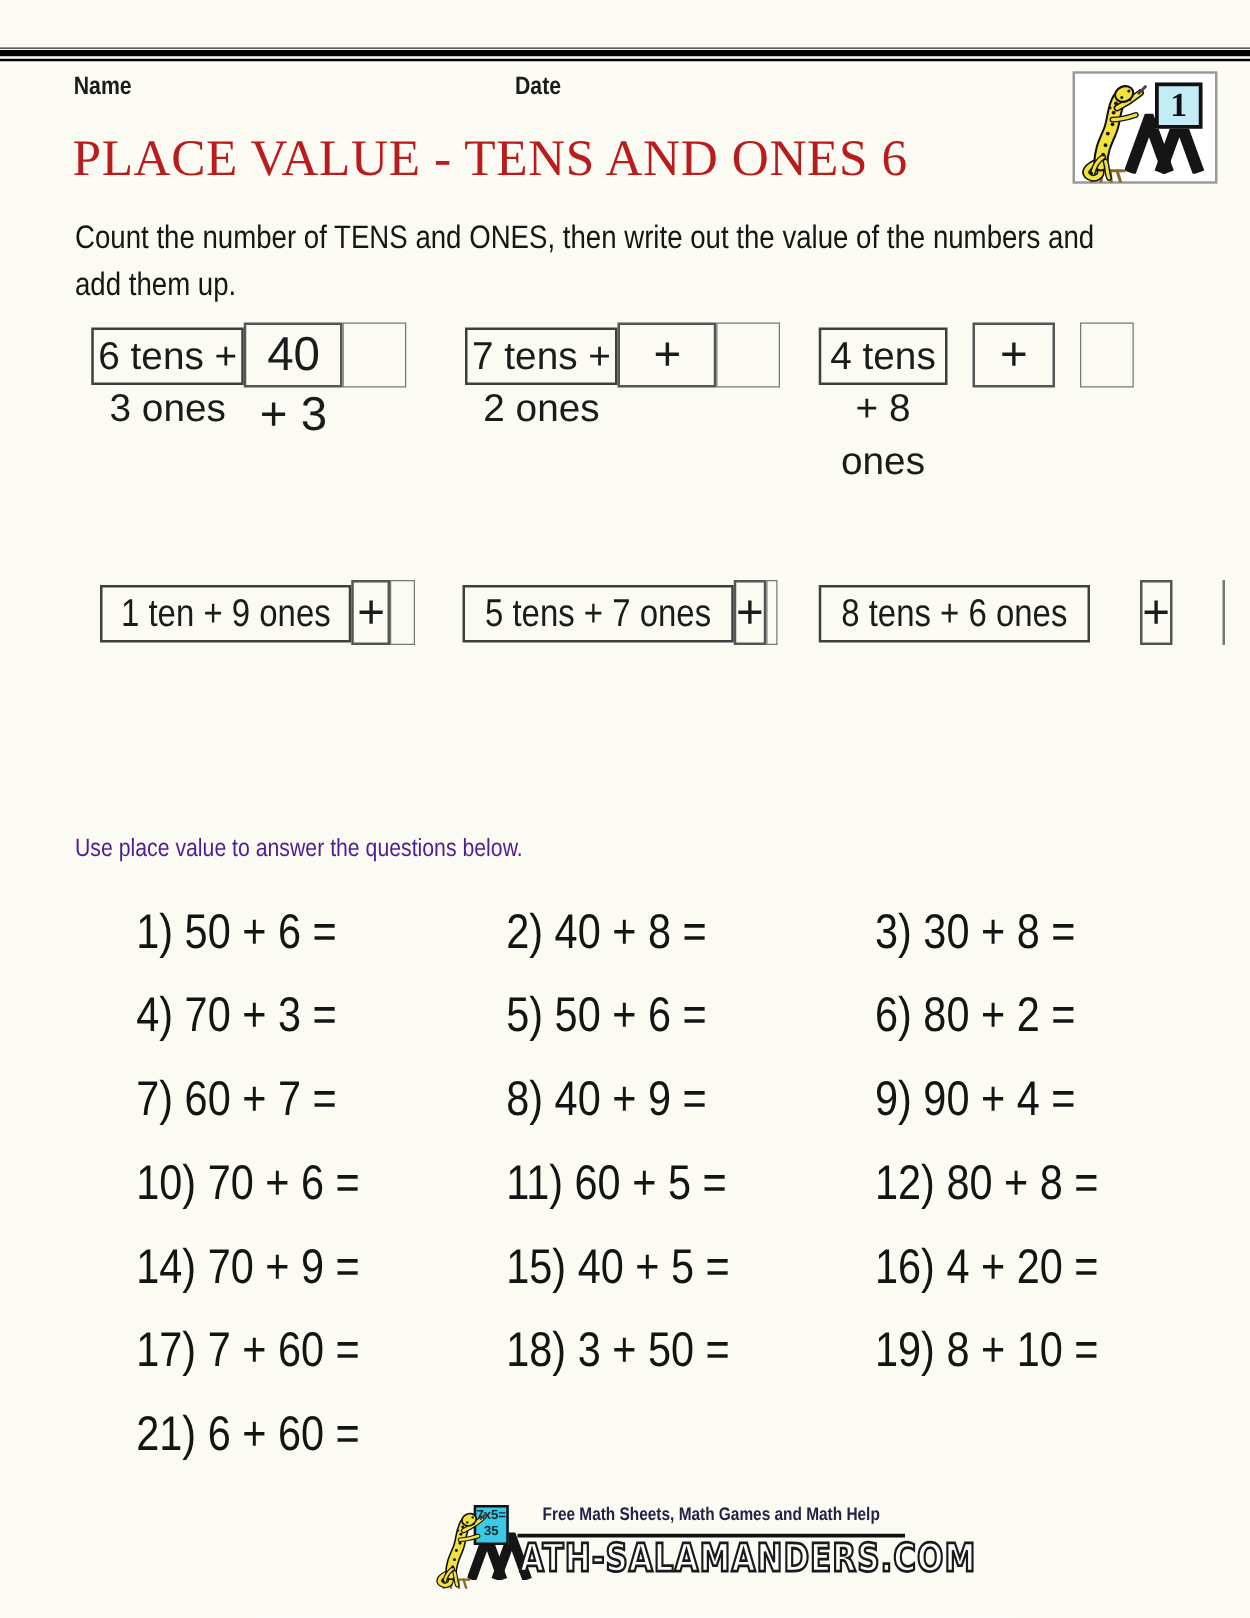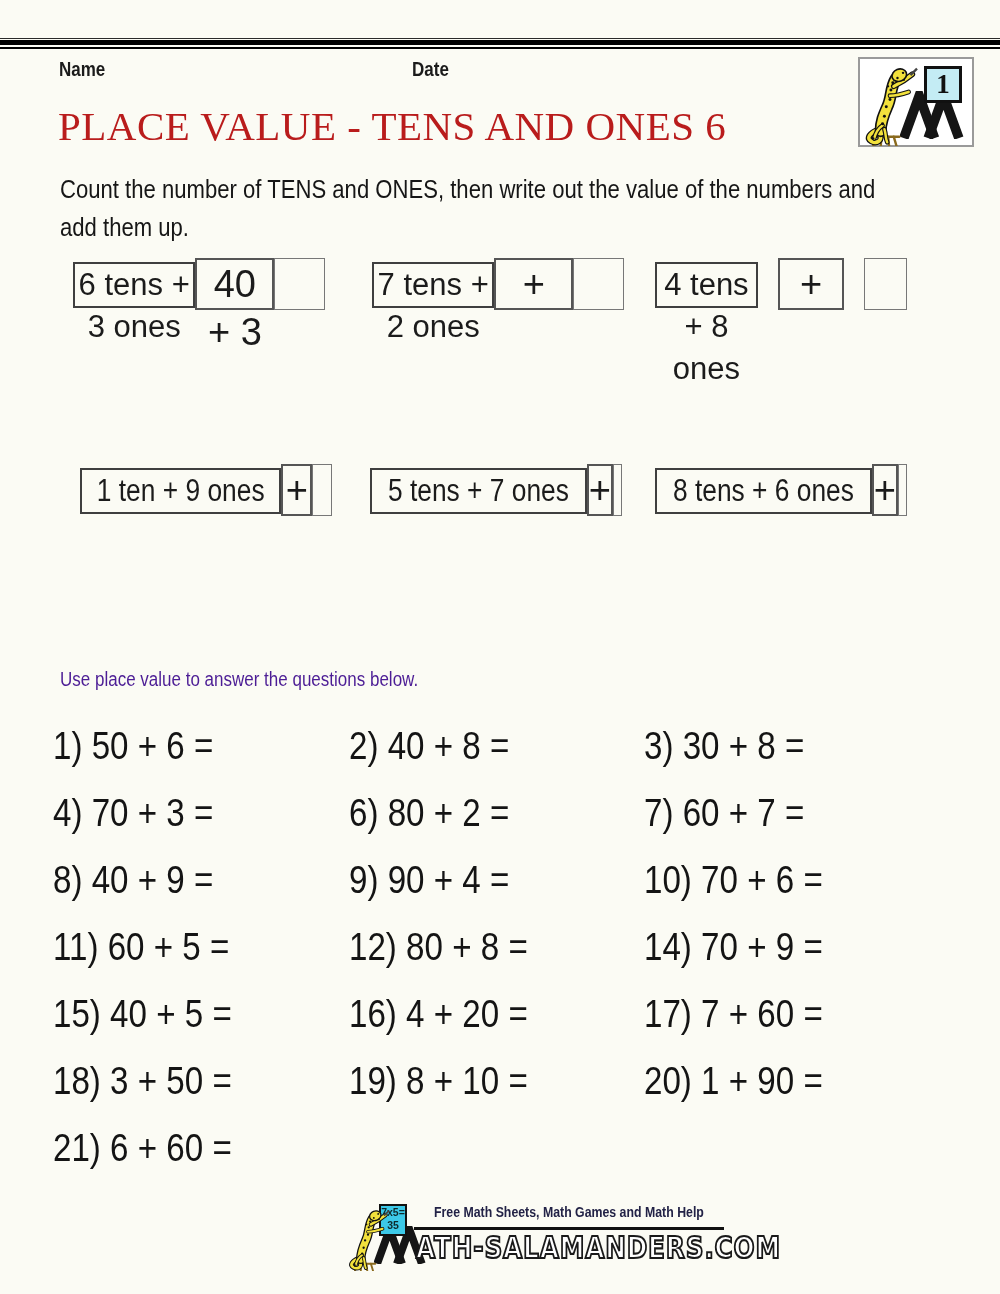--- a/index.html
+++ b/index.html
@@ -28,31 +28,31 @@
               font-size:41px;color:#b91c1c;letter-spacing:.5px;white-space:nowrap;}
 
   .instructions{position:absolute;left:60px;top:170px;font-size:26px;line-height:38px;color:#161616;}
 
   .cards-row{position:absolute;left:0;width:1000px;display:flex;}
   .cards-row.r1{top:260px;padding-left:73px;}
   .cards-row.r2{top:466px;padding-left:80px;}
   .cards-row.r1 .card:nth-child(2){margin-left:47px;}
   .cards-row.r1 .card:nth-child(3){margin-left:31px;gap:20px;}
   .cards-row.r2 .card:nth-child(2){margin-left:38px;}
-  .cards-row.r2 .card:nth-child(3){margin-left:33px;}
+  .cards-row.r2 .card:nth-child(3){margin-left:33px;gap:40px;}
   .card{width:252px;display:flex;flex-direction:row;align-items:center;}
   .box{box-sizing:border-box;background:transparent;text-align:center;}
   .box.top{width:252px;height:46px;border:2px solid #3f3f3f;font-size:31px;line-height:42px;}
   .box.mid{width:161px;height:52px;border:2px solid #555;margin-top:-2px;
            font-size:38px;line-height:48px;}
   .box.bot{width:104px;height:52px;border:1px solid #777;margin-top:-2px;}
 
   .q-heading{position:absolute;left:60px;top:668px;font-size:20px;color:#4c1d95;}
 
-  .q-grid{position:absolute;left:0;top:712px;width:1000px;padding-left:53px;box-sizing:border-box;
+  .q-grid{position:absolute;left:0;top:712px;width:1000px;padding-left:109px;box-sizing:border-box;
           display:grid;grid-template-columns:296px 295px auto;grid-auto-rows:67px;}
   .q{font-size:39px;line-height:67px;color:#141414;white-space:nowrap;}
 
   .footer{position:absolute;left:346px;top:1200px;width:400px;height:92px;}
   .footer .m-svg{position:absolute;left:28px;top:26px;}
   .footer .board{position:absolute;left:33px;top:4px;width:28px;height:32px;background:#3cc9e8;
                  border:2px solid #111;box-sizing:border-box;text-align:center;
                  font-size:10.5px;line-height:13px;font-weight:bold;color:#0e2b2e;}
   .footer .sala-svg{position:absolute;left:0px;top:7px;}
   .tagline{position:absolute;left:88px;top:4px;font-size:14.5px;font-weight:bold;color:#222246;
@@ -210,20 +210,23 @@
   </div>
 
   <div class="q">
     <span class="cx85">3) 30 + 8 =</span>
   </div>
 
   <div class="q">
     <span class="cx85">4) 70 + 3 =</span>
   </div>
 
+  <div class="q">
+    <span class="cx85">5) 50 + 6 =</span>
+  </div>
 
   <div class="q">
     <span class="cx85">6) 80 + 2 =</span>
   </div>
 
   <div class="q">
     <span class="cx85">7) 60 + 7 =</span>
   </div>
 
   <div class="q">
@@ -264,23 +267,20 @@
   </div>
 
   <div class="q">
     <span class="cx85">18) 3 + 50 =</span>
   </div>
 
   <div class="q">
     <span class="cx85">19) 8 + 10 =</span>
   </div>
 
-  <div class="q">
-    <span class="cx85">20) 1 + 90 =</span>
-  </div>
 
   <div class="q">
     <span class="cx85">21) 6 + 60 =</span>
   </div>
 </div>
 
   <div class="footer">
     <svg class="m-svg" width="52" height="38" viewBox="0 0 100 72">
       <path d="M6,72 L30,6 L54,72" fill="none" stroke="#151515" stroke-width="15"></path>
       <path d="M44,72 L68,6 L92,72" fill="none" stroke="#151515" stroke-width="15"></path>

